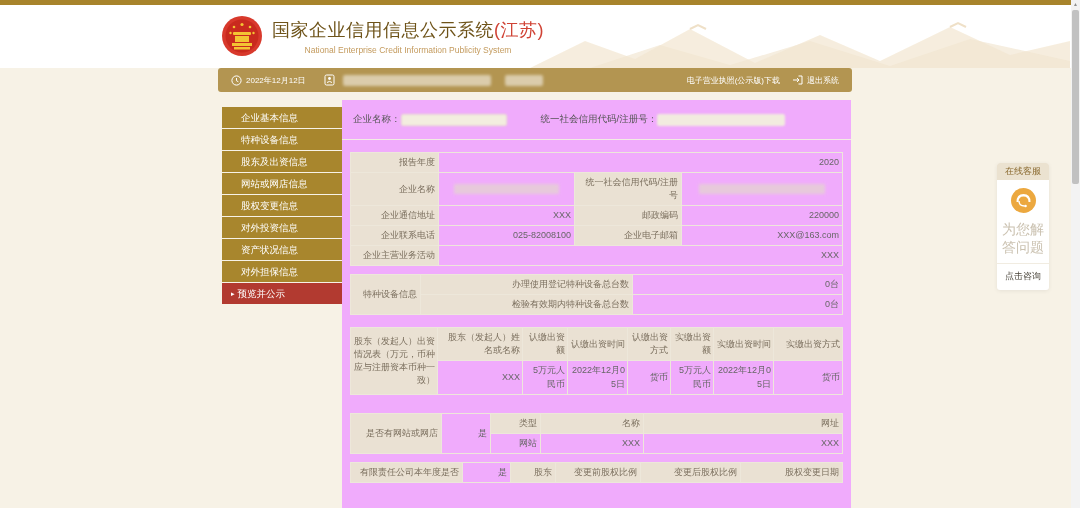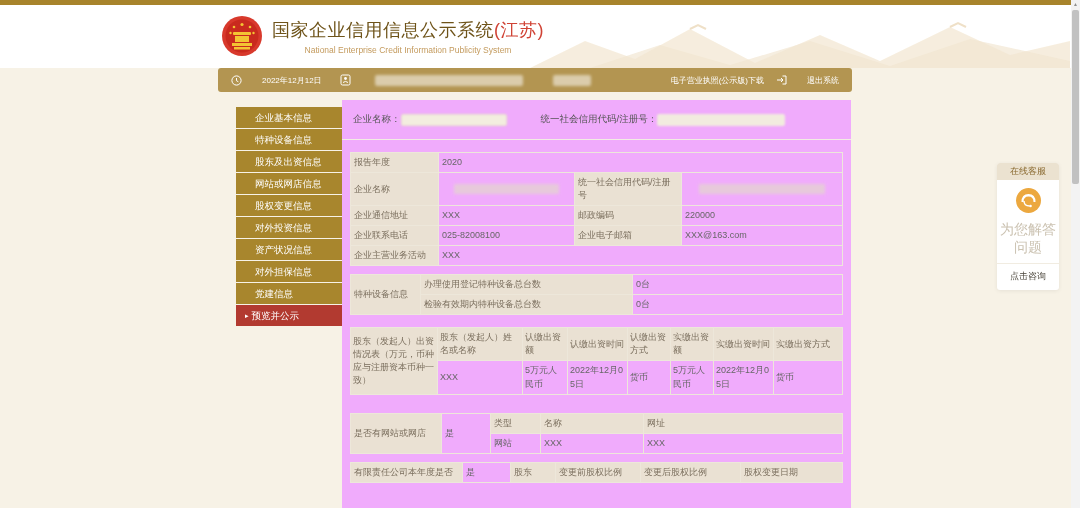--- a/index.html
+++ b/index.html
@@ -18,57 +18,57 @@
   .brand-text .title-line { font-size:18px; font-weight:normal; color:#6E5319; letter-spacing:.5px; white-space:nowrap; }
   .brand-text .title-region { color:#D04335; }
   .brand-text .subtitle { font-size:8.5px; color:#C49B5E; margin-top:3px;text-align:center; }
   
   .toolbar {
     position:absolute; left:218px; top:68px; width:634px; height:24px;
     background:#B39551; border-radius:3px; color:#fff; font-size:8px;
     display:flex; align-items:center; padding:0 13px; gap:6px;
   }
   .toolbar .grow { flex:1; }
-  .tb-item { display:flex; align-items:center; gap:20px; white-space:nowrap; }
+  .tb-item { display:flex; align-items:center; gap:4px; white-space:nowrap; }
   .blob { height:11px; border-radius:2px; background:rgba(255,255,255,.52); filter:blur(1.5px); display:inline-block; }
   .blob.b1 { width:148px; margin-left:4px; }
   .blob.b2 { width:38px; margin-left:10px; }
   .tb-btn { cursor:pointer; }
   
-  .sidebar { position:absolute; left:236px; top:107px; width:138px; }
+  .sidebar { position:absolute; left:222px; top:107px; width:138px; }
   .side-item {
     height:21px; line-height:21px; margin-bottom:1px; background:#A8862D;
     color:#fff; font-size:9.5px; padding-left:19px; cursor:pointer; white-space:nowrap;
   }
   .side-item.active { background:#B23A30; padding-left:9px; }
   .side-item .arrow { font-size:7px; margin-right:3px; vertical-align:1px; }
   
   .main { position:absolute; left:342px; top:100px; width:509px; height:408px; background:#f0abfc; overflow:hidden; }
   .panel-head {
     display:flex; align-items:center; height:40px; padding:0 11px;
     border-bottom:1px solid #F2EDE3; font-size:9.5px; color:#555;
   }
   .ph-group { display:flex; align-items:center; }
   .ph-group.second { margin-left:34px; }
   .ph-blur { height:12px; border-radius:2px; filter:blur(1.2px); }
   .ph-blur.name { width:106px; background:#F3EDDF; border:1px solid #E8E0CE; }
   .ph-blur.code { width:128px; background:#F2ECDF; }
   .content { padding:12px 8px 0; }
   table { width:100%; border-collapse:collapse; table-layout:fixed; font-size:9px; color:#666; }
-  td { border:1px solid #EDE7DA; padding:3px 3px; text-align:left; vertical-align:middle; line-height:1.45; word-break:break-all; }
+  td { border:1px solid #EDE7DA; padding:3px 3px; text-align:right; vertical-align:middle; line-height:1.45; word-break:break-all; }
   td.lbl { background:#EAE1D3; color:#7A6E5D; }
   .cell-blur { height:10px; width:82%; margin:1px auto; background:#E3DACA; opacity:.65; border-radius:1px; filter:blur(1.4px); }
   .t1 { margin-bottom:8px; }
   .t2 { margin-bottom:12px; }
   .t3 { margin-bottom:18px; }
   .t3 td { padding:3px 2px; }
   .t4 { margin-bottom:8px; }
   
   .service {
-    position:absolute; left:997px; top:163px; width:62px; background:#fff;
+    position:absolute; left:997px; top:163px; width:52px; background:#fff;
     border-radius:3px; box-shadow:0 1px 4px rgba(0,0,0,.07); overflow:hidden; text-align:center;
   }
   .service-head { background:#EBE2D0; color:#8A6A30; font-size:9px; height:17px; line-height:17px; }
   .service-body { padding-top:7px; }
   .service-sub { font-size:14px; color:#CBC2B1; margin-top:3px; }
   .service-action { font-size:9px; color:#4A453B; border-top:1px solid #F1ECE1; margin-top:6px; padding:6px 0 7px; cursor:pointer; }
   
   .scrollbar { position:absolute; right:0; top:0; width:9px; height:508px; background:#F3F3F3; z-index:50; }
   .scroll-up { height:9px; color:#8F8F8F; font-size:5px; text-align:center; line-height:9px; cursor:pointer; }
   .scroll-thumb { position:absolute; left:1px; top:10px; width:7px; height:174px; background:#C1C1C1; border-radius:2px; cursor:pointer; }
@@ -137,21 +137,20 @@
 
 <div class="sidebar">
   <div class="side-item">企业基本信息</div>
   <div class="side-item">特种设备信息</div>
   <div class="side-item">股东及出资信息</div>
   <div class="side-item">网站或网店信息</div>
   <div class="side-item">股权变更信息</div>
   <div class="side-item">对外投资信息</div>
   <div class="side-item">资产状况信息</div>
   <div class="side-item">对外担保信息</div>
-  <div class="side-item">党建信息</div>
   <div class="side-item active">
     <span class="arrow">▸</span><span>预览并公示</span>
   </div>
 </div>
 
 <div class="main">
   <div class="panel-head">
     <div class="ph-group">
       <span>企业名称：</span>
       <span class="ph-blur name"></span>

